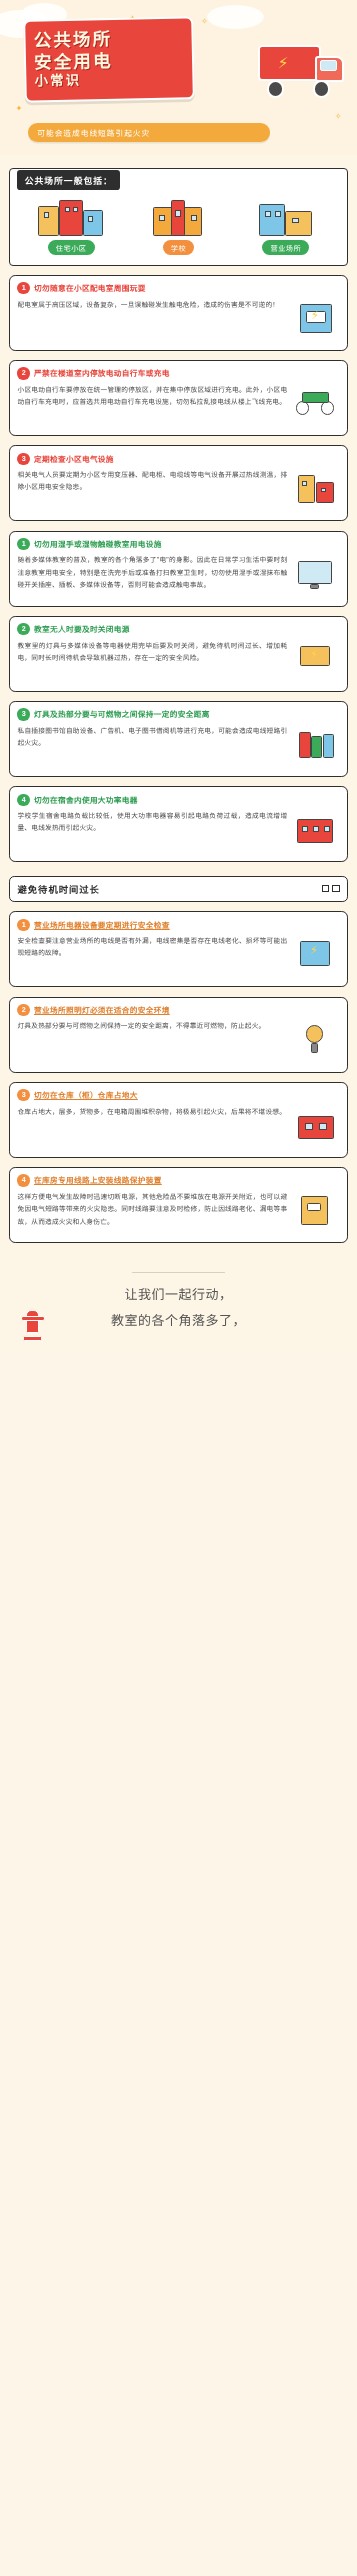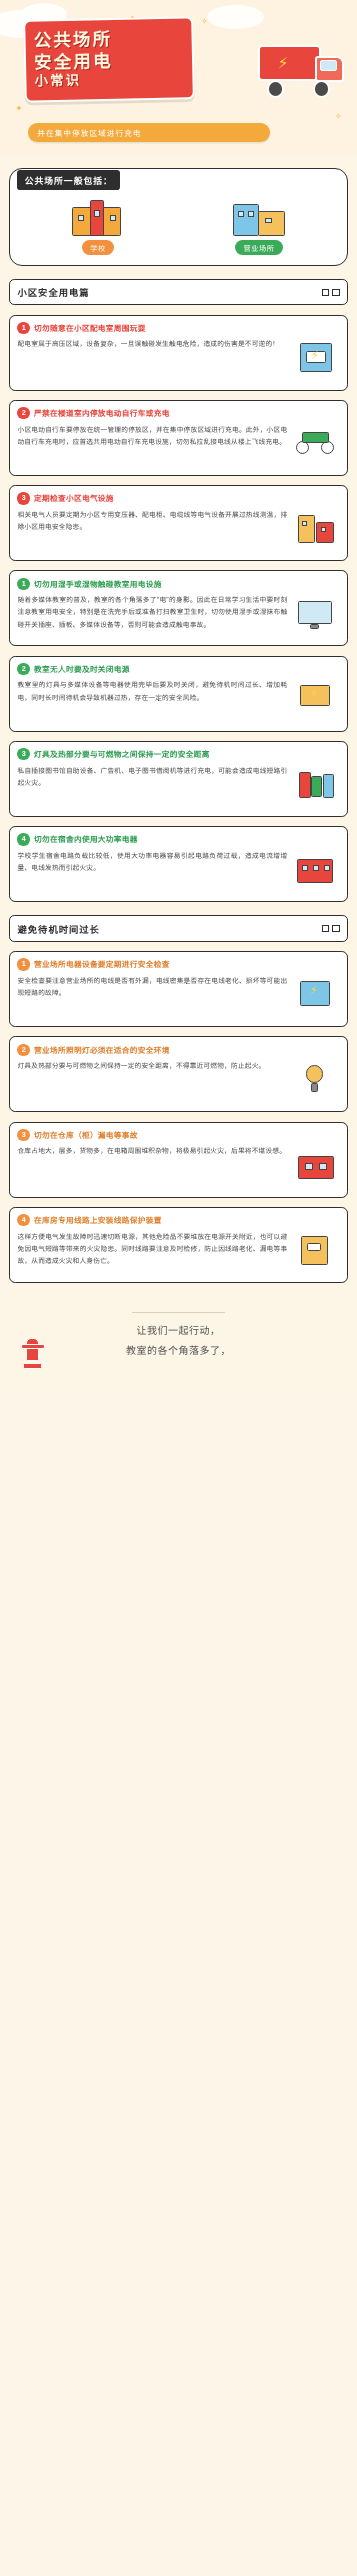--- a/index.html
+++ b/index.html
@@ -74,21 +74,21 @@
   .wheel { position:absolute; bottom:7.2px; width:17.5px; height:17.5px; border-radius:50%; background:#4a4a4a; border:2.1px solid #fff;}
   .wheel.w1 { left:29px; }
   .wheel.w2 { left:75px; }
   .bolt { position:absolute; color:#ffd24a; font-size:15.5px; }
 
   
   .band {
     margin: 5.2px 9.3px 0 9.3px;
     background: #fff;
     border: 1.5px solid #2e2e2e;
-    border-radius: 13px;
+    border-radius: 4px;
     padding: 7.2px 7.2px 9.3px 7.2px;
     position: relative;
   }
   .band-title {
     display: inline-block;
     background: #2e2e2e;
     color: #fff;
     font-size: 8.8px;
     font-weight: bold;
     letter-spacing: 1px;
@@ -172,21 +172,21 @@
   .num.orange { background: #f3903f; }
   .card-title {
     font-size: 7.7px;
     font-weight: bold;
     color: #e8453c;
     letter-spacing: 0.3px;
     line-height: 1.45;
     padding-top: 1px;
   }
   .card-title.green { color:#2f9e52; }
-  .card-title.orange { color:#e0812f; }
+  .card-title.orange { color:#e0812f;text-decoration:underline; }
   .card-body {
     font-size: 6.7px;
     line-height: 1.85;
     color: #4a4a4a;
     letter-spacing: 0.2px;
     text-align: justify;
   }
   .card.with-art { min-height: 62px; }
   .card-art {
     float: right;
@@ -198,21 +198,21 @@
   .ico-b { position:absolute; border:1.5px solid #444; border-radius:1.5px; }
 
   
   .footer {
     margin: 15.5px 0 0 0;
     padding: 13.4px 9.3px 20.6px 9.3px;
     text-align: center;
     position: relative;
   }
   .footer .fline {
-    font-size: 10px;
+    font-size: 13px;
     color: #555;
     line-height: 2;
     letter-spacing: 0.5px;
   }
   .divider {
     width: 93px; height: 1.5px; background:#d9cfbb; margin: 0 auto 8.2px auto; border-radius:1px;
   }
   .hydrant { position:absolute; left:20.6px; bottom:13.4px; width:24px; height:35px; }
   .hyd-b { position:absolute; background:#e8453c; border:1.5px solid #fff; }
 
@@ -242,26 +242,38 @@
 
     <div class="truck">
       <div class="truck-body"></div>
       <div class="truck-cab"></div>
       <div class="truck-win"></div>
       <div class="wheel w1"></div>
       <div class="wheel w2"></div>
       <span class="bolt" style="left:40px; top:20.6px;">⚡</span>
     </div>
 
-    <div class="subtitle-bar">并在集中停放区域进行充电</div>
+    <div class="subtitle-bar">可能会造成电线短路引起火灾</div>
   </div>
 
   <div class="band" style="margin-top:13.4px;">
     <div class="band-title">公共场所一般包括：</div>
     <div class="places">
+      <div class="place">
+        <div class="place-art">
+          <div class="bld" style="left:11.3px; width:20.6px; height:30px; background:#f4c15c;"></div>
+          <div class="bld" style="left:32px; width:24px; height:36px; background:#e8453c;"></div>
+          <div class="bld" style="left:56px; width:19.6px; height:26px; background:#7ec6e8;"></div>
+          <div class="win2" style="left:16.5px; top:14.4px; width:5.2px; height:5.2px;"></div>
+          <div class="win2" style="left:38px; top:9.3px; width:5.2px; height:5.2px;"></div>
+          <div class="win2" style="left:46px; top:9.3px; width:5.2px; height:5.2px;"></div>
+          <div class="win2" style="left:61px; top:18.5px; width:5.2px; height:5.2px;"></div>
+        </div>
+        <span class="place-label green2">住宅小区</span>
+      </div>
       <div class="place">
         <div class="place-art">
           <div class="bld" style="left:18.5px; width:49px; height:29px; background:#f4a93c;"></div>
           <div class="bld" style="left:36px; width:14.4px; height:36px; background:#e8453c;"></div>
           <div class="win2" style="left:24px; top:17.5px; width:6.2px; height:5.2px;"></div>
           <div class="win2" style="left:56px; top:17.5px; width:6.2px; height:5.2px;"></div>
           <div class="win2" style="left:40px; top:12.4px; width:6.2px; height:6.2px;"></div>
         </div>
         <span class="place-label orange">学校</span>
       </div>
@@ -271,27 +283,20 @@
           <div class="bld" style="left:43px; width:27px; height:25px; background:#f4c15c;"></div>
           <div class="win2" style="left:23px; top:13.4px; width:6.2px; height:5.2px;"></div>
           <div class="win2" style="left:33px; top:13.4px; width:6.2px; height:5.2px;"></div>
           <div class="win2" style="left:50px; top:19.6px; width:7.2px; height:5.2px;"></div>
         </div>
         <span class="place-label green2">营业场所</span>
       </div>
     </div>
   </div>
 
-  <div class="chapter">
-    <h2>小区安全用电篇</h2>
-    <span class="sq">
-        <i></i>
-        <i></i>
-      </span>
-  </div>
   <div class="cards">
 
     <div class="card with-art clearfix">
       <div class="card-head">
         <span class="num">1</span>
         <span class="card-title">切勿随意在小区配电室周围玩耍</span>
       </div>
       <div class="card-art">
         <div class="ico-b" style="left:7.2px; top:5.2px; width:32px; height:29px; background:#7ec6e8;"></div>
         <div class="ico-b" style="left:13.4px; top:12.4px; width:19.6px; height:12.4px; background:#fff;"></div>
@@ -411,21 +416,21 @@
       <div class="card-art">
         <div class="ico-b" style="left:13.4px; top:5.2px; width:17.5px; height:17.5px; border-radius:50%; background:#f4c15c;"></div>
         <div class="ico-b" style="left:18.5px; top:23px; width:7.2px; height:9.3px; background:#888;"></div>
       </div>
       <div class="card-body">灯具及热部分要与可燃物之间保持一定的安全距离，不得靠近可燃物，防止起火。</div>
     </div>
 
     <div class="card with-art clearfix">
       <div class="card-head">
         <span class="num orange">3</span>
-        <span class="card-title orange">切勿在仓库（柜）漏电等事故</span>
+        <span class="card-title orange">切勿在仓库（柜）仓库占地大</span>
       </div>
       <div class="card-art">
         <div class="ico-b" style="left:5.2px; top:10.3px; width:36px; height:23px; background:#e8453c;"></div>
         <div class="win2" style="left:12.4px; top:17.5px; width:8.2px; height:7.2px;"></div>
         <div class="win2" style="left:26px; top:17.5px; width:8.2px; height:7.2px;"></div>
       </div>
       <div class="card-body">仓库占地大，层多，货物多，在电箱周围堆积杂物，将极易引起火灾，后果将不堪设想。</div>
     </div>
 
     <div class="card with-art clearfix">

